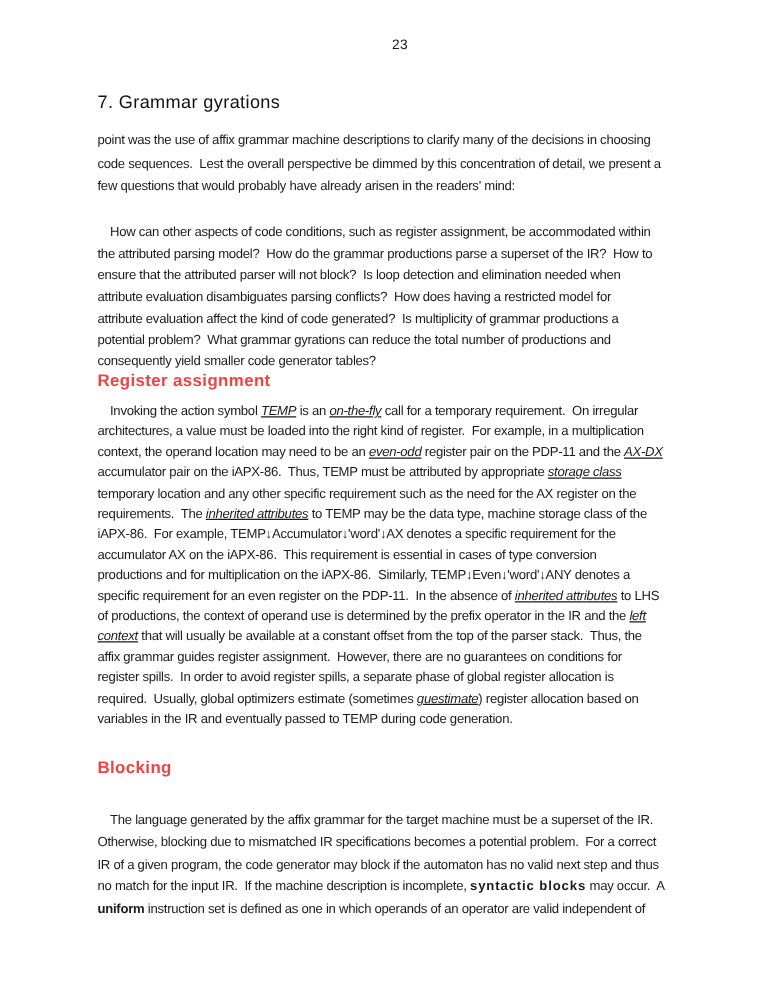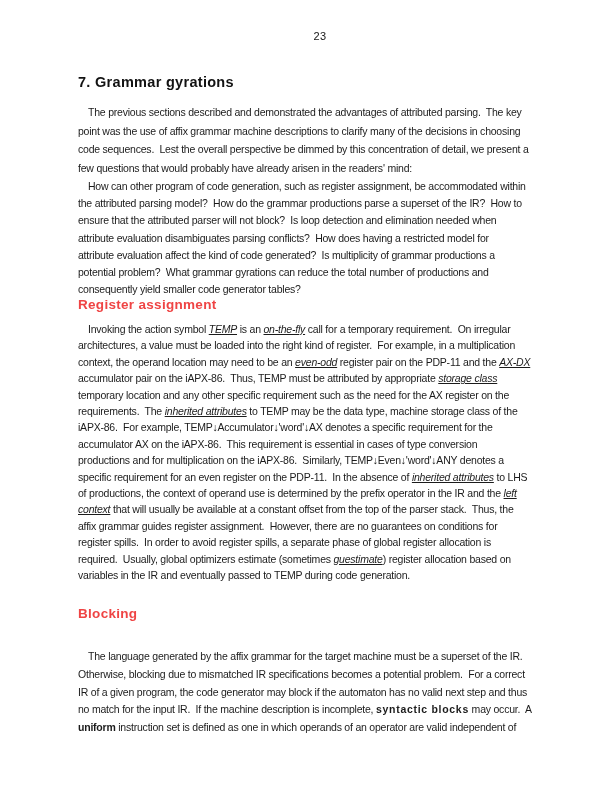--- a/index.html
+++ b/index.html
@@ -35,21 +35,21 @@
   }
   .content {
     position: absolute;
     left: 64px;
     top: 0;
     width: 492px;
   }
   .blk { position: absolute; left: 0; }
   .h1 {
     font-size: 14.5px;
-    font-weight: bold;
+    font-weight: normal;
     letter-spacing: 0.3px;
     color: #121212;
     white-space: pre;
   }
   .h2 {
     font-size: 13.5px;
     font-weight: bold;
     letter-spacing: 0.3px;
     color: #ef4444;
     white-space: pre;
@@ -70,27 +70,26 @@
 </style>
 </head>
 <body>
 
 <div class="page">
   <div class="page-number">23</div>
   <div class="scan-mark"></div>
   <div class="content">
       <div id="blk-h1" class="blk h1">7. Grammar gyrations</div>
       <div id="blk-p1" class="blk p">
-        <div class="line first"><span>The previous sections described and demonstrated the advantages of attributed parsing.  The key</span></div>
         <div class="line"><span>point was the use of affix grammar machine descriptions to clarify many of the decisions in choosing</span></div>
         <div class="line"><span>code sequences.  Lest the overall perspective be dimmed by this concentration of detail, we present a</span></div>
         <div class="line"><span>few questions that would probably have already arisen in the readers' mind:</span></div>
       </div>
       <div id="blk-p2" class="blk p">
-        <div class="line first"><span>How can other program of code generation, such as register assignment, be accommodated within</span></div>
+        <div class="line first"><span>How can other aspects of code conditions, such as register assignment, be accommodated within</span></div>
         <div class="line"><span>the attributed parsing model?  How do the grammar productions parse a superset of the IR?  How to</span></div>
         <div class="line"><span>ensure that the attributed parser will not block?  Is loop detection and elimination needed when</span></div>
         <div class="line"><span>attribute evaluation disambiguates parsing conflicts?  How does having a restricted model for</span></div>
         <div class="line"><span>attribute evaluation affect the kind of code generated?  Is multiplicity of grammar productions a</span></div>
         <div class="line"><span>potential problem?  What grammar gyrations can reduce the total number of productions and</span></div>
         <div class="line"><span>consequently yield smaller code generator tables?</span></div>
       </div>
       <div id="blk-h2a" class="blk h2">Register assignment</div>
       <div id="blk-p3" class="blk p">
         <div class="line first"><span>Invoking the action symbol </span><span class="it">TEMP</span><span> is an </span><span class="it">on-the-fly</span><span> call for a temporary requirement.  On irregular</span></div>

